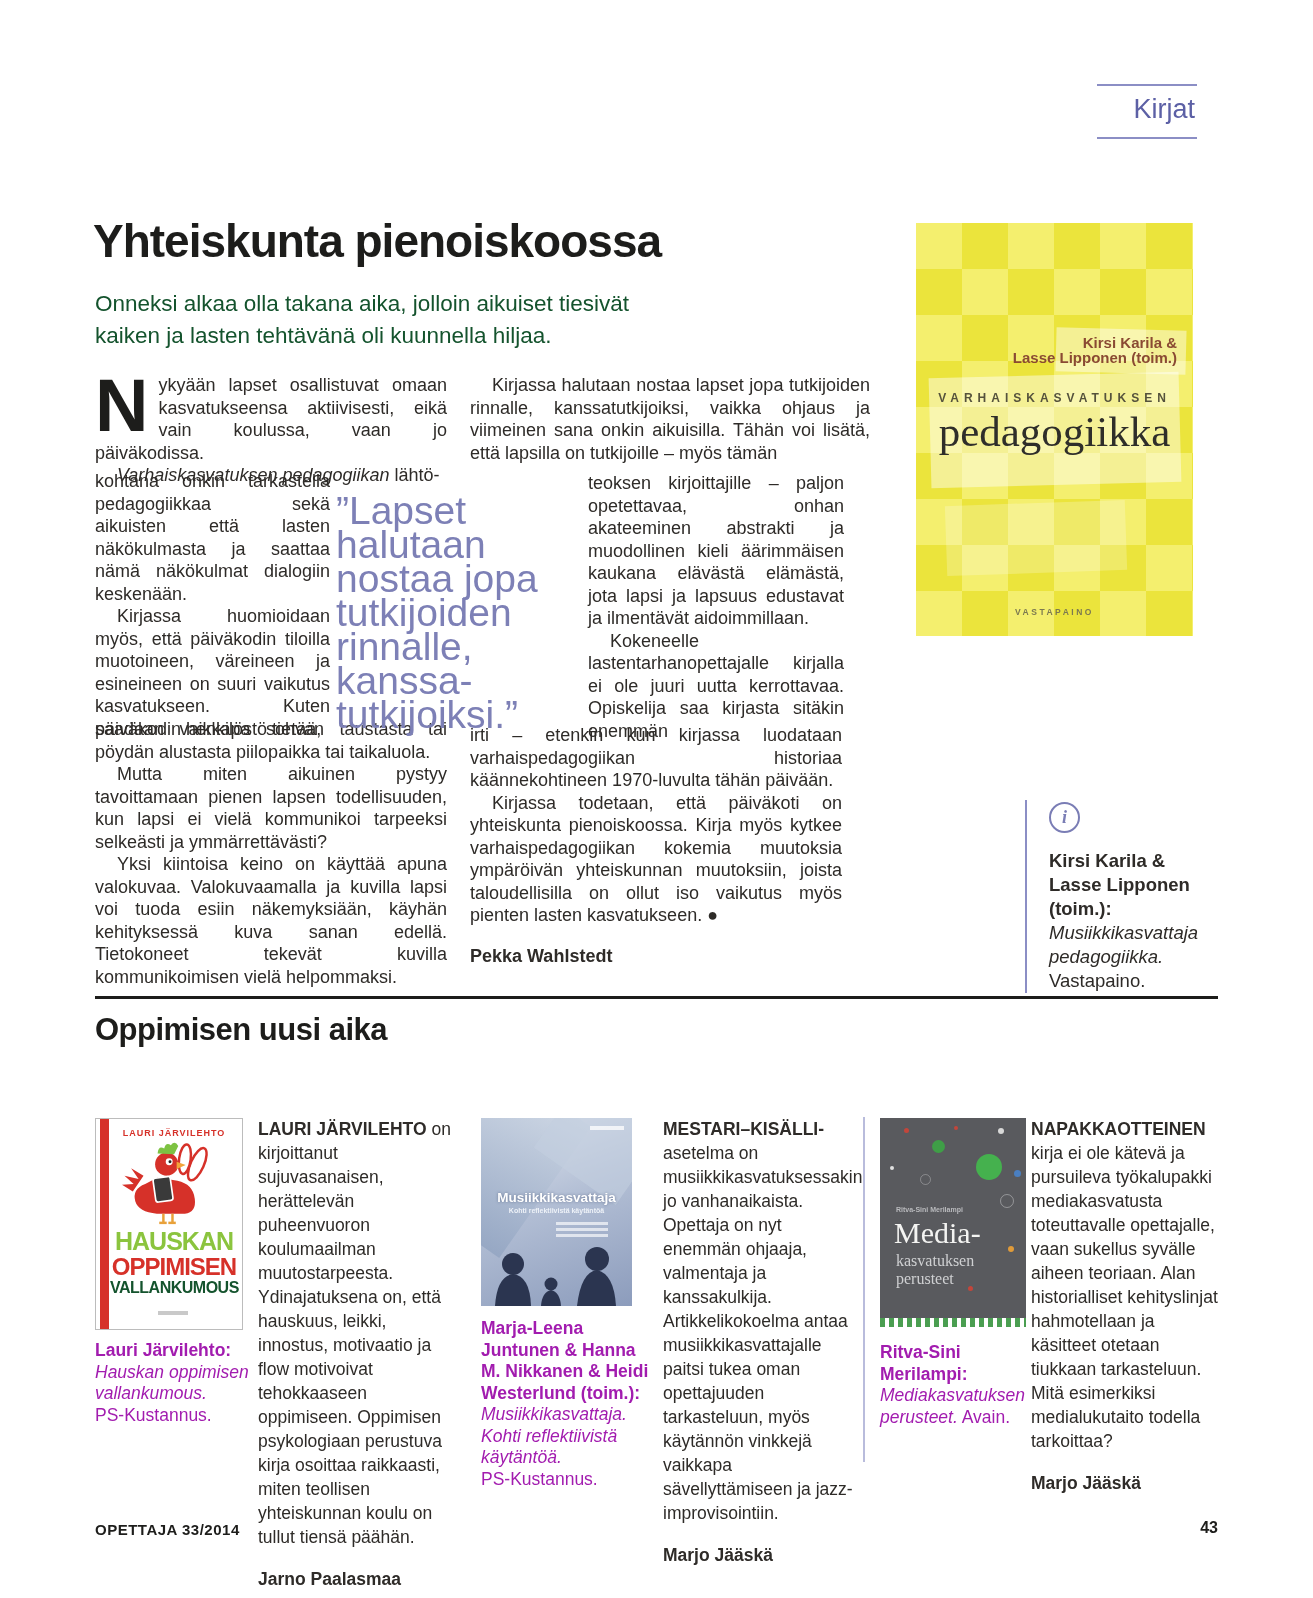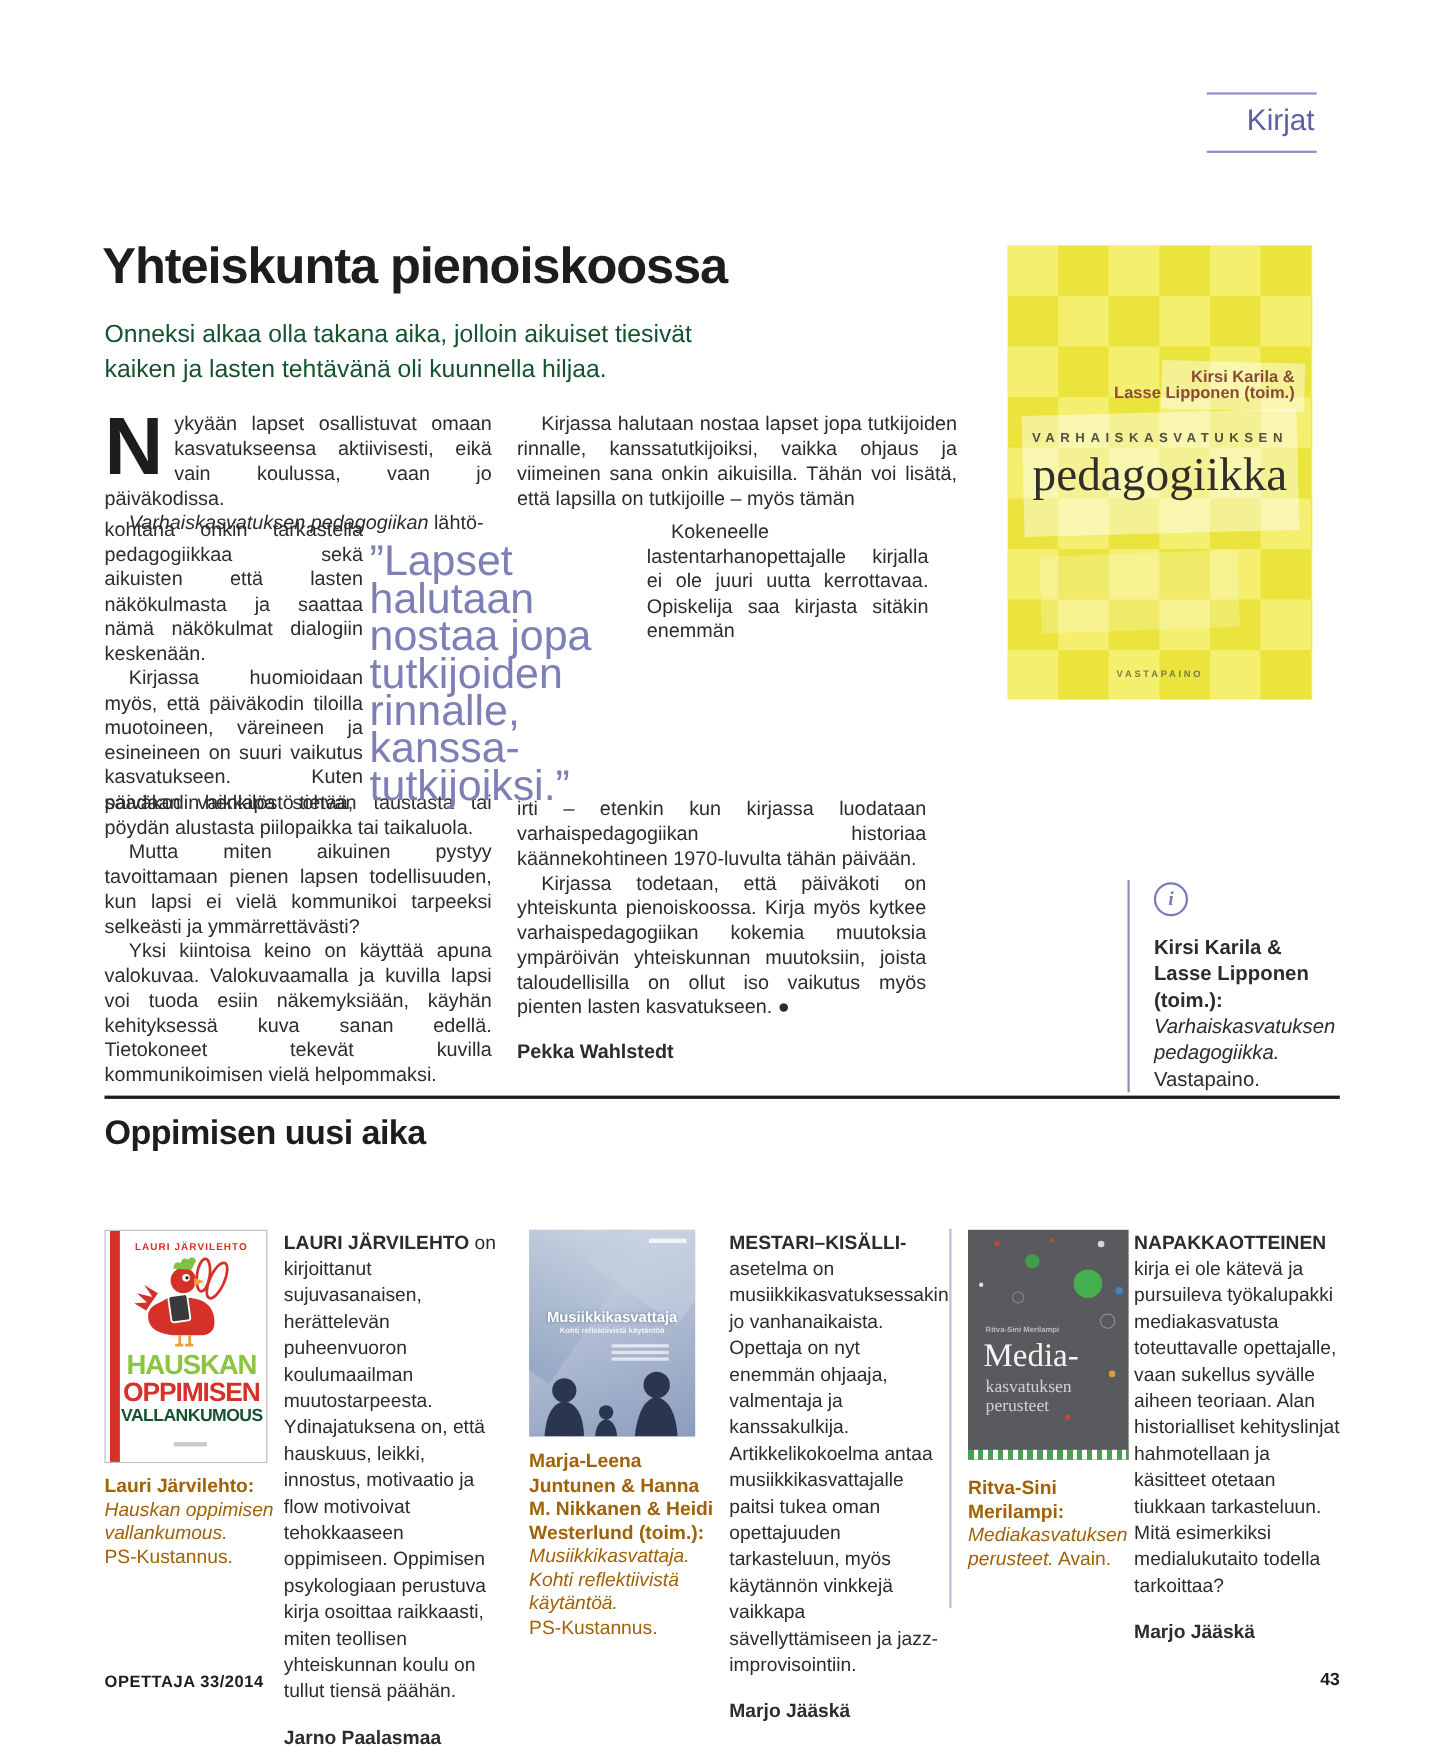--- a/index.html
+++ b/index.html
@@ -53,21 +53,21 @@
   .info-icon{width:27px;height:27px;border:2.5px solid #7a7db5;border-radius:50%;color:#7a7db5;
     font-size:18px;font-weight:700;display:flex;align-items:center;justify-content:center;
     font-family:"Liberation Serif", serif;font-style:italic;margin:2px 0 16px 0;}
   .info-text{font-size:18.5px;line-height:24px;color:#2e2b28;}
   .info-text .b{font-weight:700;display:block;}
 
   
   .divider{left:95px;top:996px;width:1123px;height:3px;background:#1d1d1b;}
   .h2{left:95px;top:1012px;margin:0;font-size:31px;font-weight:700;color:#1d1d1b;letter-spacing:-0.5px;}
 
-  .caption{font-size:17.5px;line-height:21.5px;color:#a16207;}
+  .caption{font-size:17.5px;line-height:21.5px;color:#a21caf;}
   .cap-b{font-weight:700;}
   .cap-rest.blk{display:block;}
   .caption.c1{left:95px;top:1340px;width:165px;}
   .caption.c2{left:481px;top:1318px;width:172px;}
   .caption.c3{left:880px;top:1342px;width:150px;}
 
   .review{width:196px;font-size:17.5px;line-height:24px;color:#2e2b28;}
   .review p{margin:0;}
   .review .rv-lead{font-weight:700;}
   .rv-author{font-weight:700;margin-top:18px !important;}
@@ -159,20 +159,21 @@
     <div>nostaa jopa</div>
     <div>tutkijoiden</div>
     <div>rinnalle, kanssa-</div>
     <div>tutkijoiksi.”</div>
   </div>
 
   <div class="abs body-block blockD">
     <p class="ind">Kirjassa halutaan nostaa lapset jopa tutkijoiden rinnalle, kanssatutkijoiksi, vaikka ohjaus ja viimeinen sana onkin aikuisilla. Tähän voi lisätä, että lapsilla on tutkijoille – myös tämän</p>
   </div>
   <div class="abs body-block blockE">
+    <p>teoksen kirjoittajille – paljon opetettavaa, onhan akateeminen abstrakti ja muodollinen kieli äärimmäisen kaukana elävästä elämästä, jota lapsi ja lapsuus edustavat ja ilmentävät aidoimmillaan.</p>
     <p class="ind">Kokeneelle lastentarhanopettajalle kirjalla ei ole juuri uutta kerrottavaa. Opiskelija saa kirjasta sitäkin enemmän</p>
   </div>
   <div class="abs body-block blockF">
     <p>irti – etenkin kun kirjassa luodataan varhaispedagogiikan historiaa käännekohtineen 1970-luvulta tähän päivään.</p>
     <p class="ind">Kirjassa todetaan, että päiväkoti on yhteiskunta pienoiskoossa. Kirja myös kytkee varhaispedagogiikan kokemia muutoksia ympäröivän yhteiskunnan muutoksiin, joista taloudellisilla on ollut iso vaikutus myös pienten lasten kasvatukseen. ●</p>
     <p class="byline">Pekka Wahlstedt</p>
   </div>
 
   <div class="abs cover-yellow">
     <div class="cy-patch a"></div>
@@ -185,21 +186,21 @@
     <div class="cy-series">VARHAISKASVATUKSEN</div>
     <div class="cy-title">pedagogiikka</div>
     <div class="cy-pub">VASTAPAINO</div>
   </div>
 
   <div class="abs infobox">
     <div class="info-icon">
         <span>i</span>
       </div>
     <div class="info-text">
-      <span class="b">Kirsi Karila &amp; Lasse Lipponen (toim.):</span><i>Varhaiskasvatuksen pedagogiikka.</i><span> Vastapaino.</span>
+      <span class="b">Kirsi Karila &amp; Lasse Lipponen (toim.):</span><i>Musiikkikasvattaja pedagogiikka.</i><span> Vastapaino.</span>
     </div>
   </div>
 
   <div class="abs divider"></div>
   <h2 class="abs h2">Oppimisen uusi aika</h2>
 
   <div class="abs cover-hauskan">
     <div class="ch-stripe"></div>
     <div class="ch-author">LAURI JÄRVILEHTO</div>
     <svg class="ch-art" width="100" height="86" viewBox="0 0 120 104">

